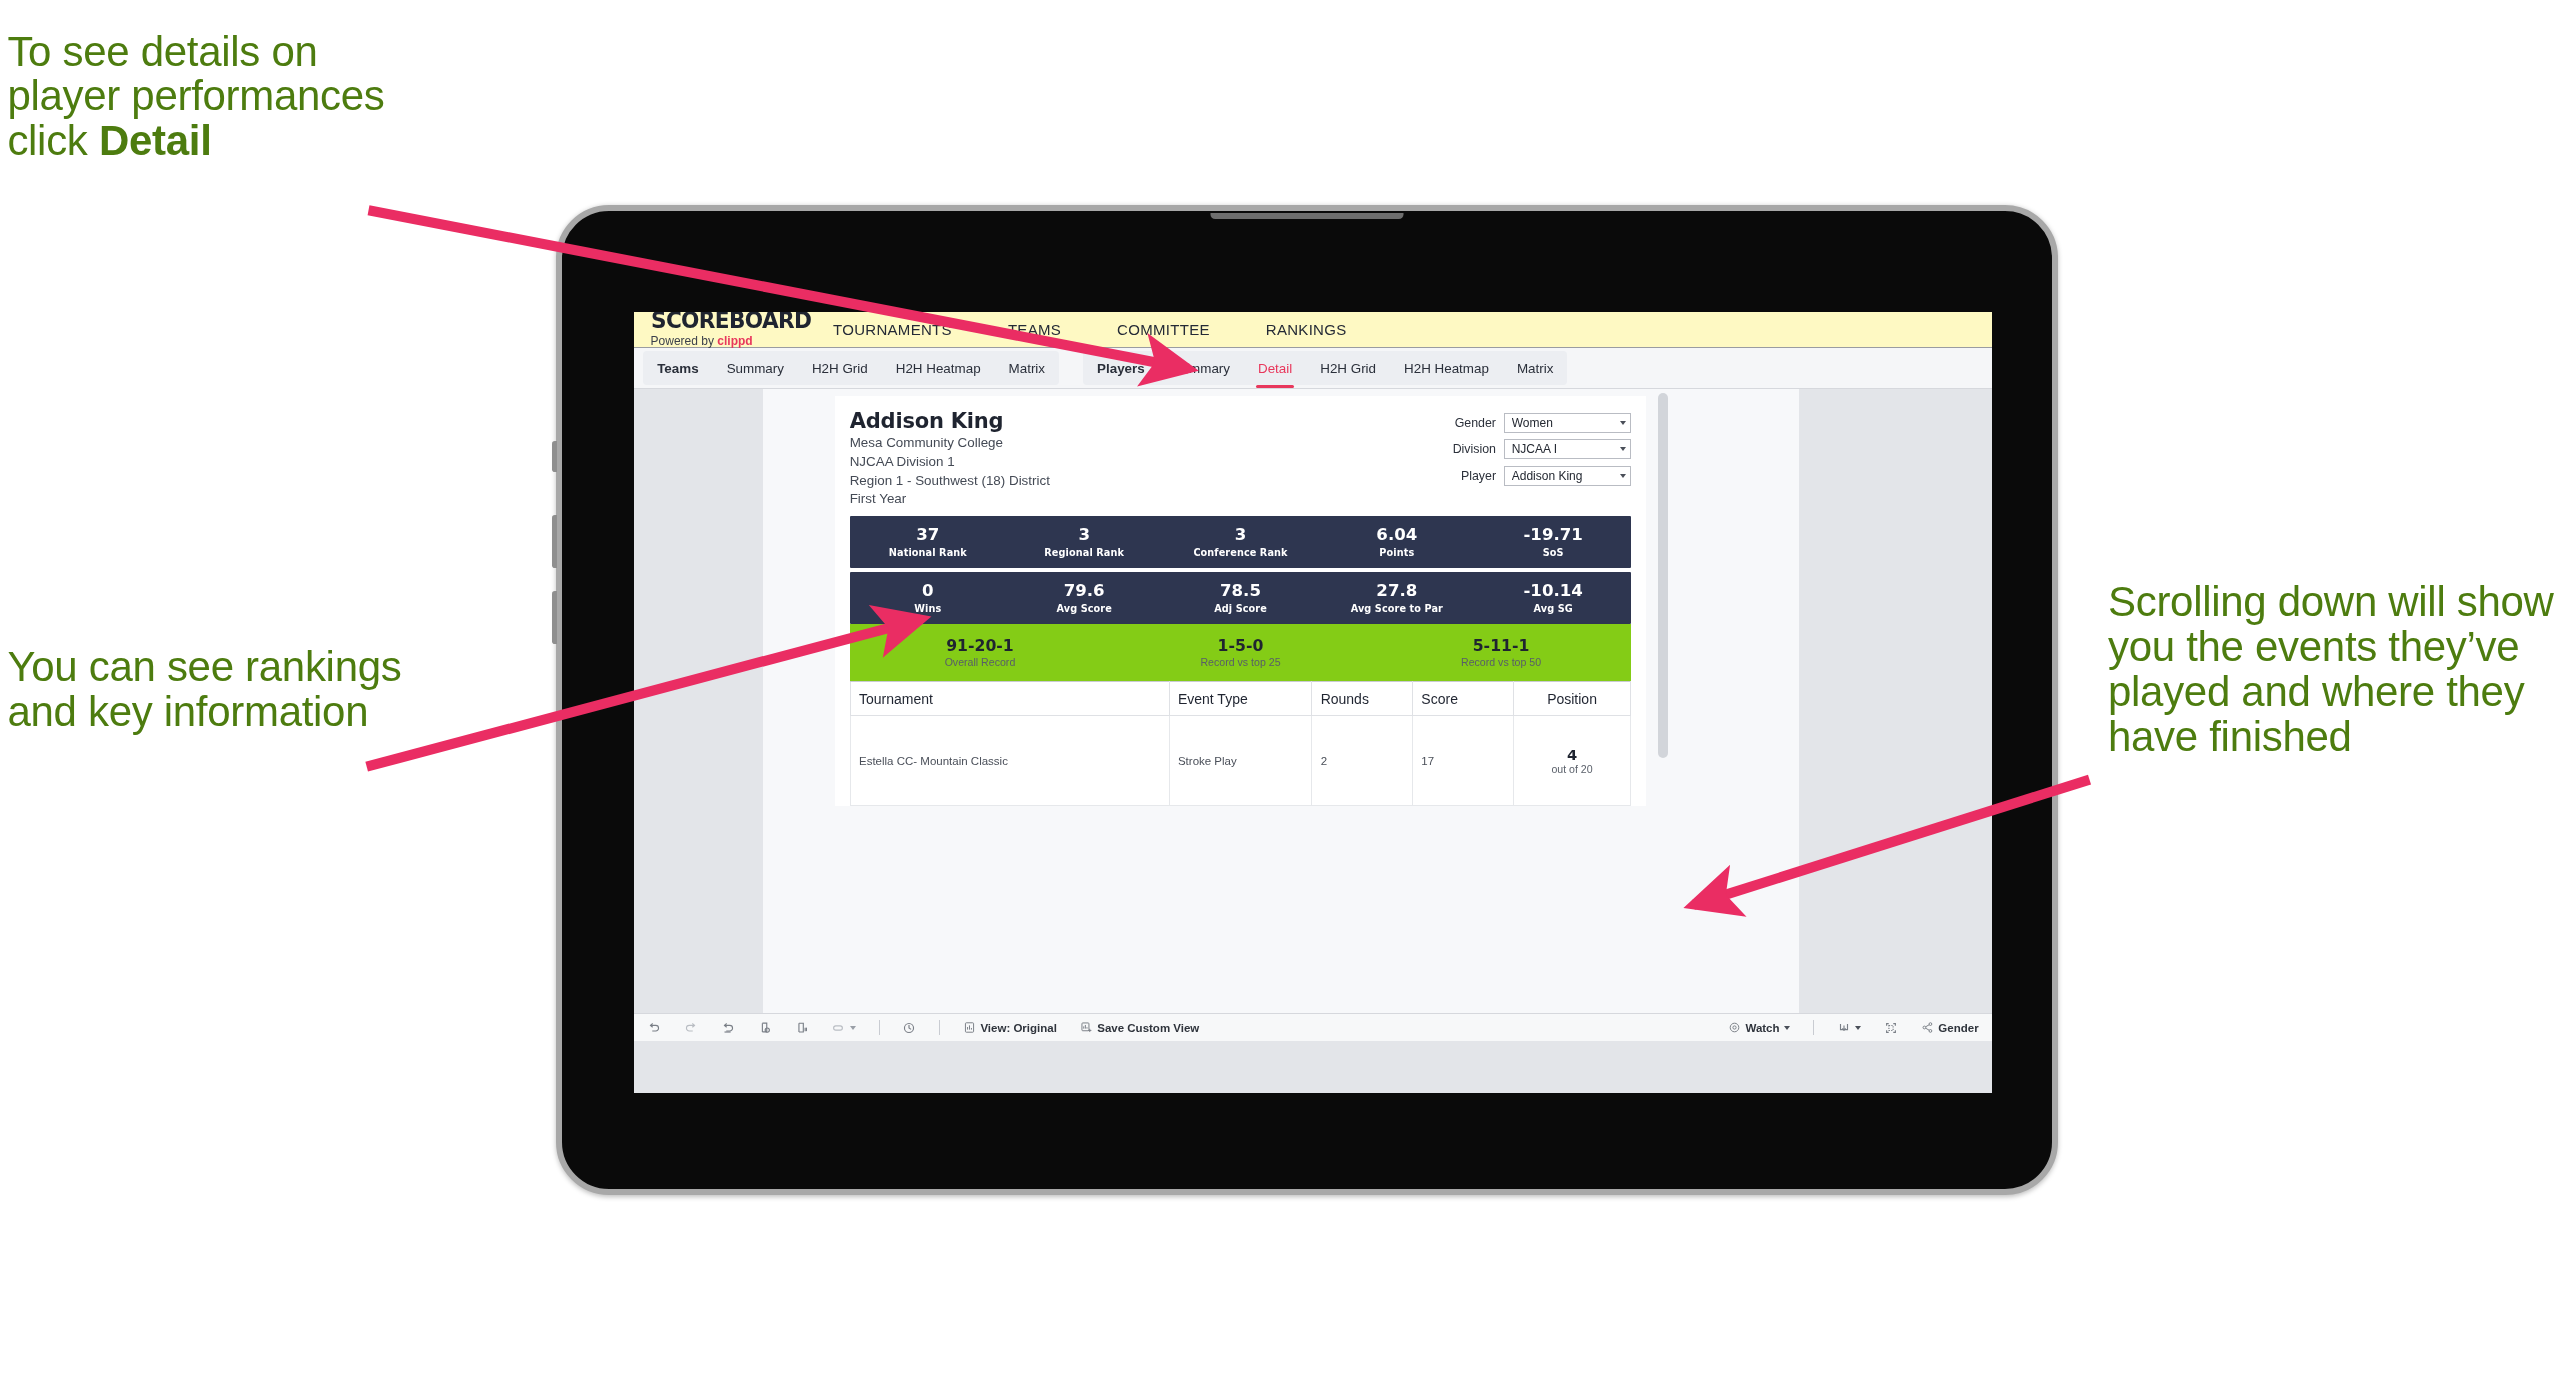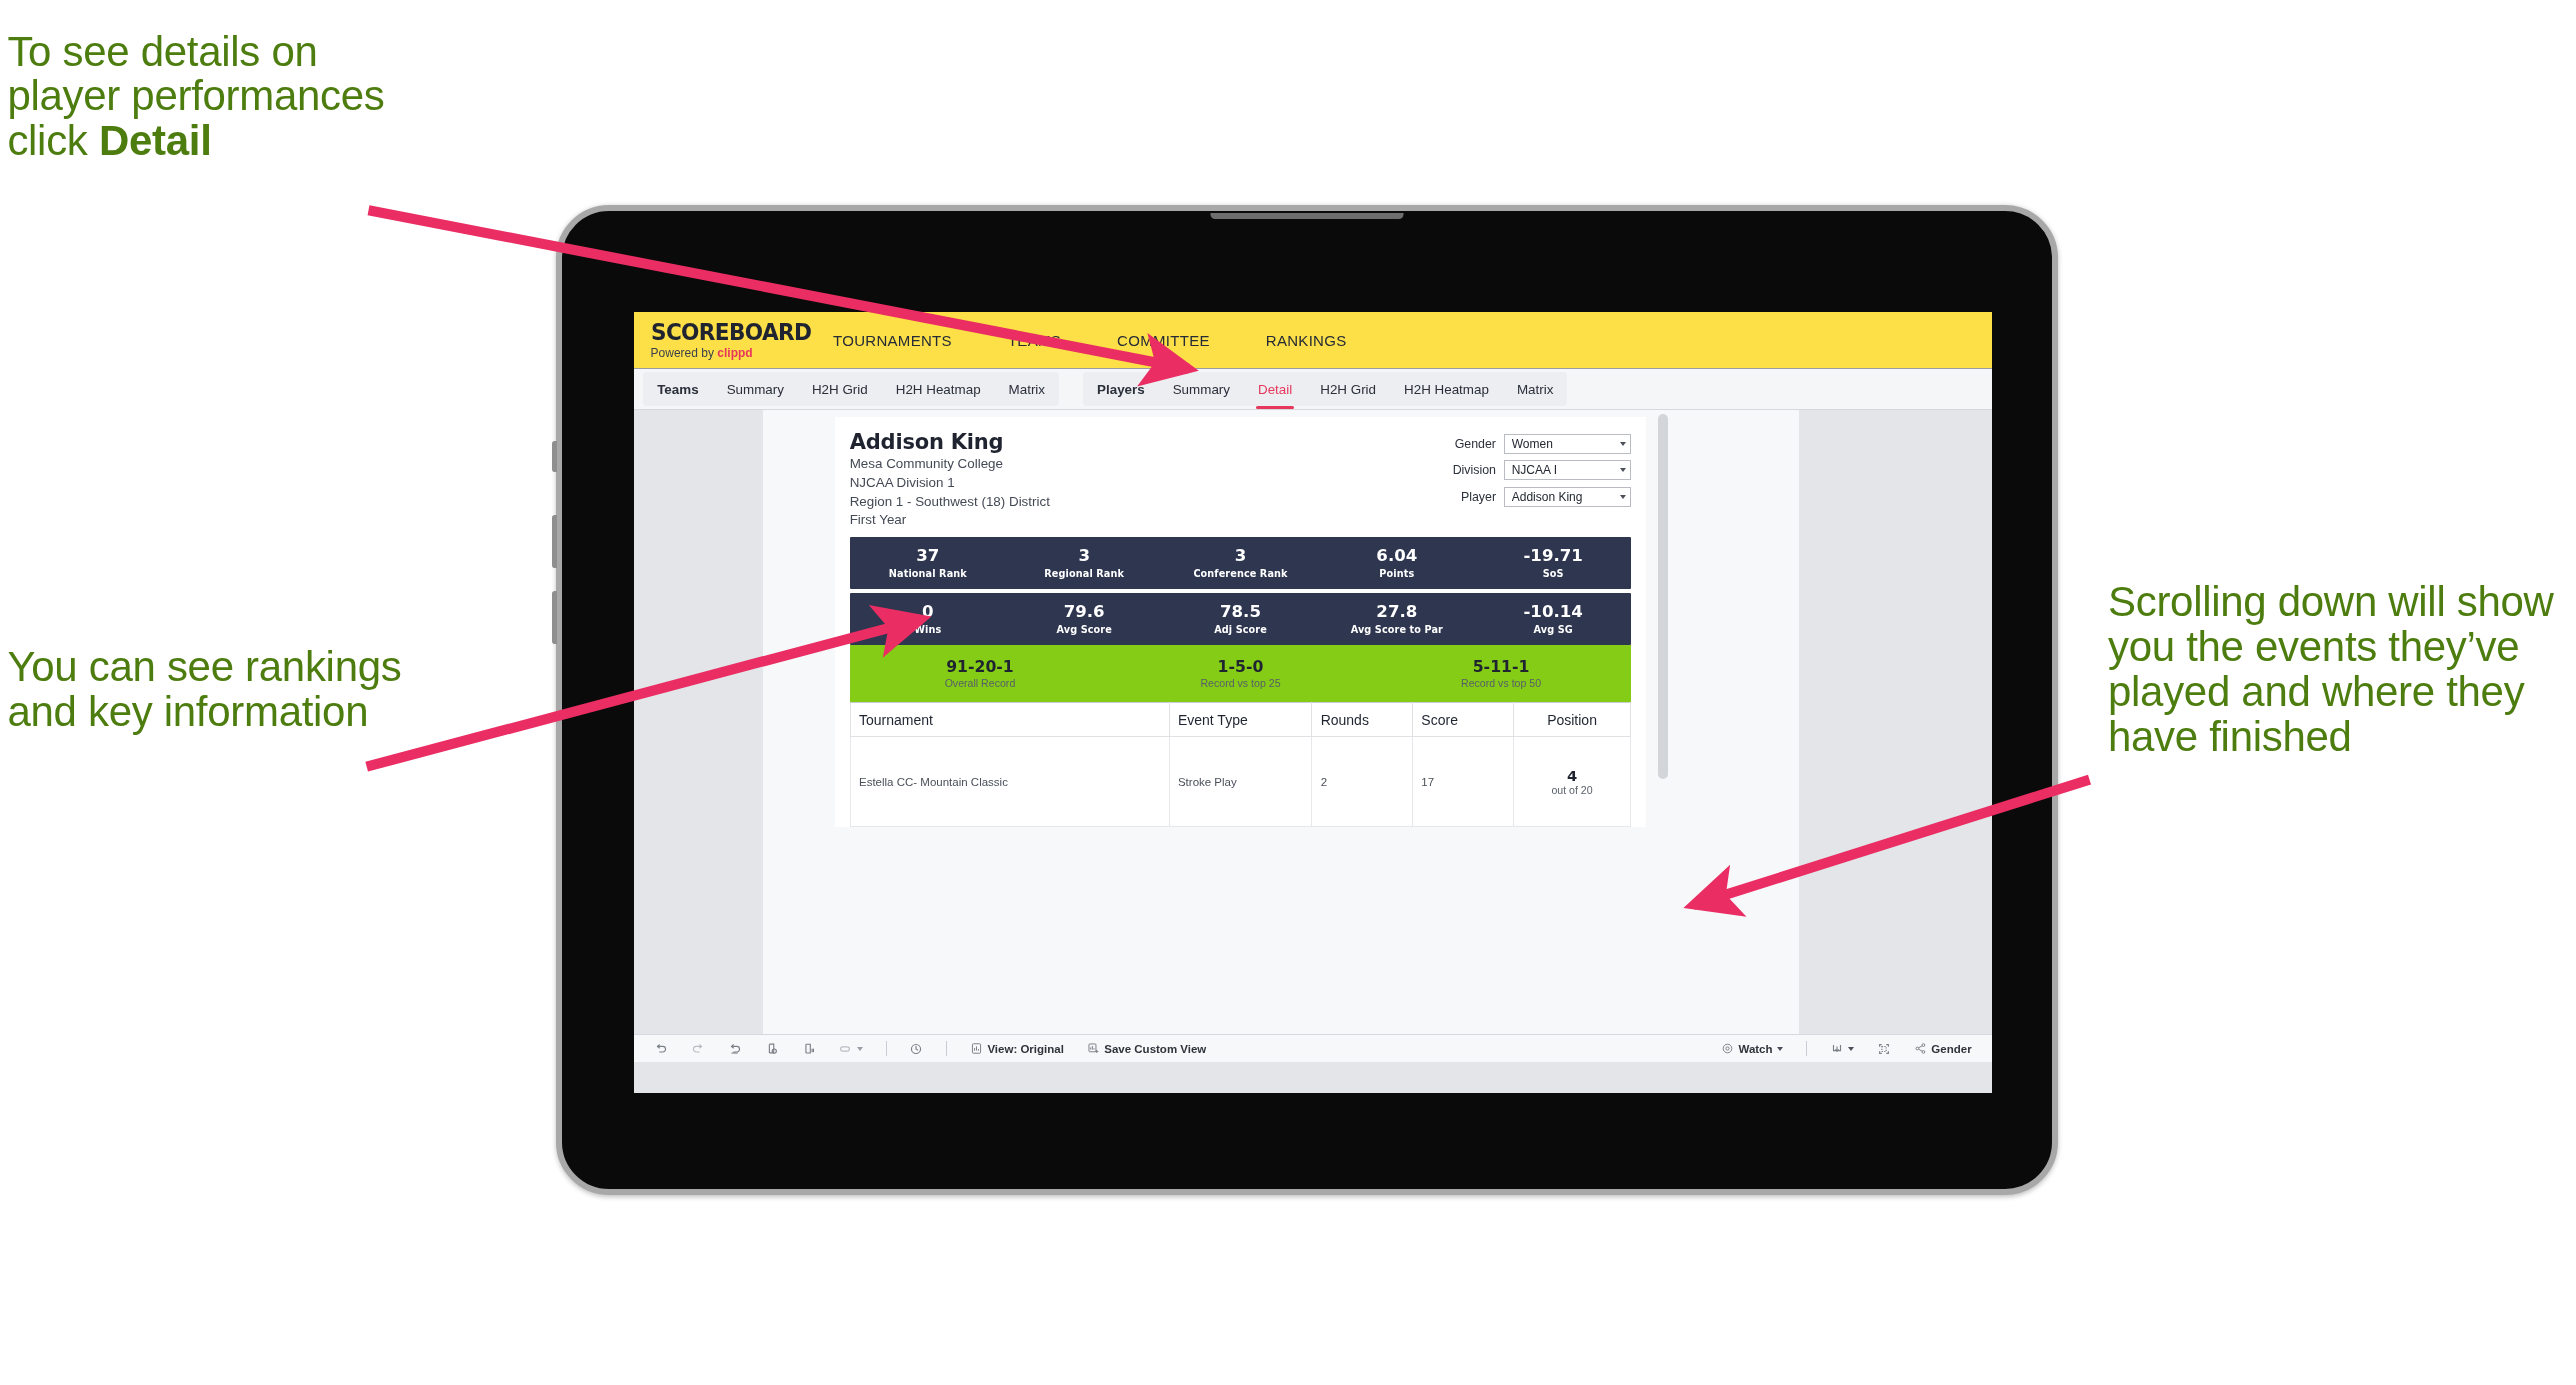--- a/index.html
+++ b/index.html
@@ -51,23 +51,23 @@
   
   #screen {
     position: absolute; left: 72px; top: 101px;
     width: 1358px; height: 781px;
     background: #e3e5e9;
     overflow: hidden;
   }
 
   
   #appbar {
-    position: relative; height: 57px; background: #fde047;
+    position: relative; height: 36px; background: #fef9c3;
     border-bottom: 1.8px solid #9a9ca1;
-    display: flex; align-items: center;
+    display: flex; align-items: flex-end;
   }
   #brand { width: 179px; padding-left: 16.6px; flex: none; }
   #brand-title {
     font-family: "DejaVu Sans", sans-serif;
     font-weight: 700; font-size: 23px; letter-spacing: -0.7px;
     color: #1f2430; line-height: 1; transform: scaleX(0.94); transform-origin: left;
   }
   #brand-sub { font-size: 12px; color: #3a3f4b; margin-top: 2.8px; line-height: 1; }
   #brand-sub .clippd { color: #e8375c; font-weight: 700; }
   #topnav { display: flex; align-items: center; gap: 16px; height: 100%; }
@@ -156,21 +156,21 @@
     height: 90px; vertical-align: middle;
   }
   #ttable tbody tr.alt td { background: #f2f3f5; }
   .pos-num { font-family: "DejaVu Sans", sans-serif; font-weight: 700; font-size: 14.7px; color: #1f2430; }
   .pos-of { font-size: 10.6px; color: #5b616b; margin-top: 0.9px; }
 
   
   #toolbar {
     position: relative; height: 28px; background: #f7f8f9;
     border-top: 0.9px solid #d6d8dd;
-    display: flex; align-items: center; padding: 0 13px; gap: 8px;
+    display: flex; align-items: center; padding: 0 6px; gap: 8px;
   }
   .tb-item { display: flex; align-items: center; gap: 4.6px; padding: 0 7.4px; cursor: pointer; color: #5a6068; }
   .tb-item.txt { font-size: 11.5px; font-weight: 700; color: #2f343c; }
   .tb-sep { width: 0.9px; height: 14.7px; background: #c9ccd2; margin: 0 7.4px; }
   .tb-spacer { flex: 1; }
   .tb-icon svg { display: block; }
 </style>
 </head>
 <body>
 

